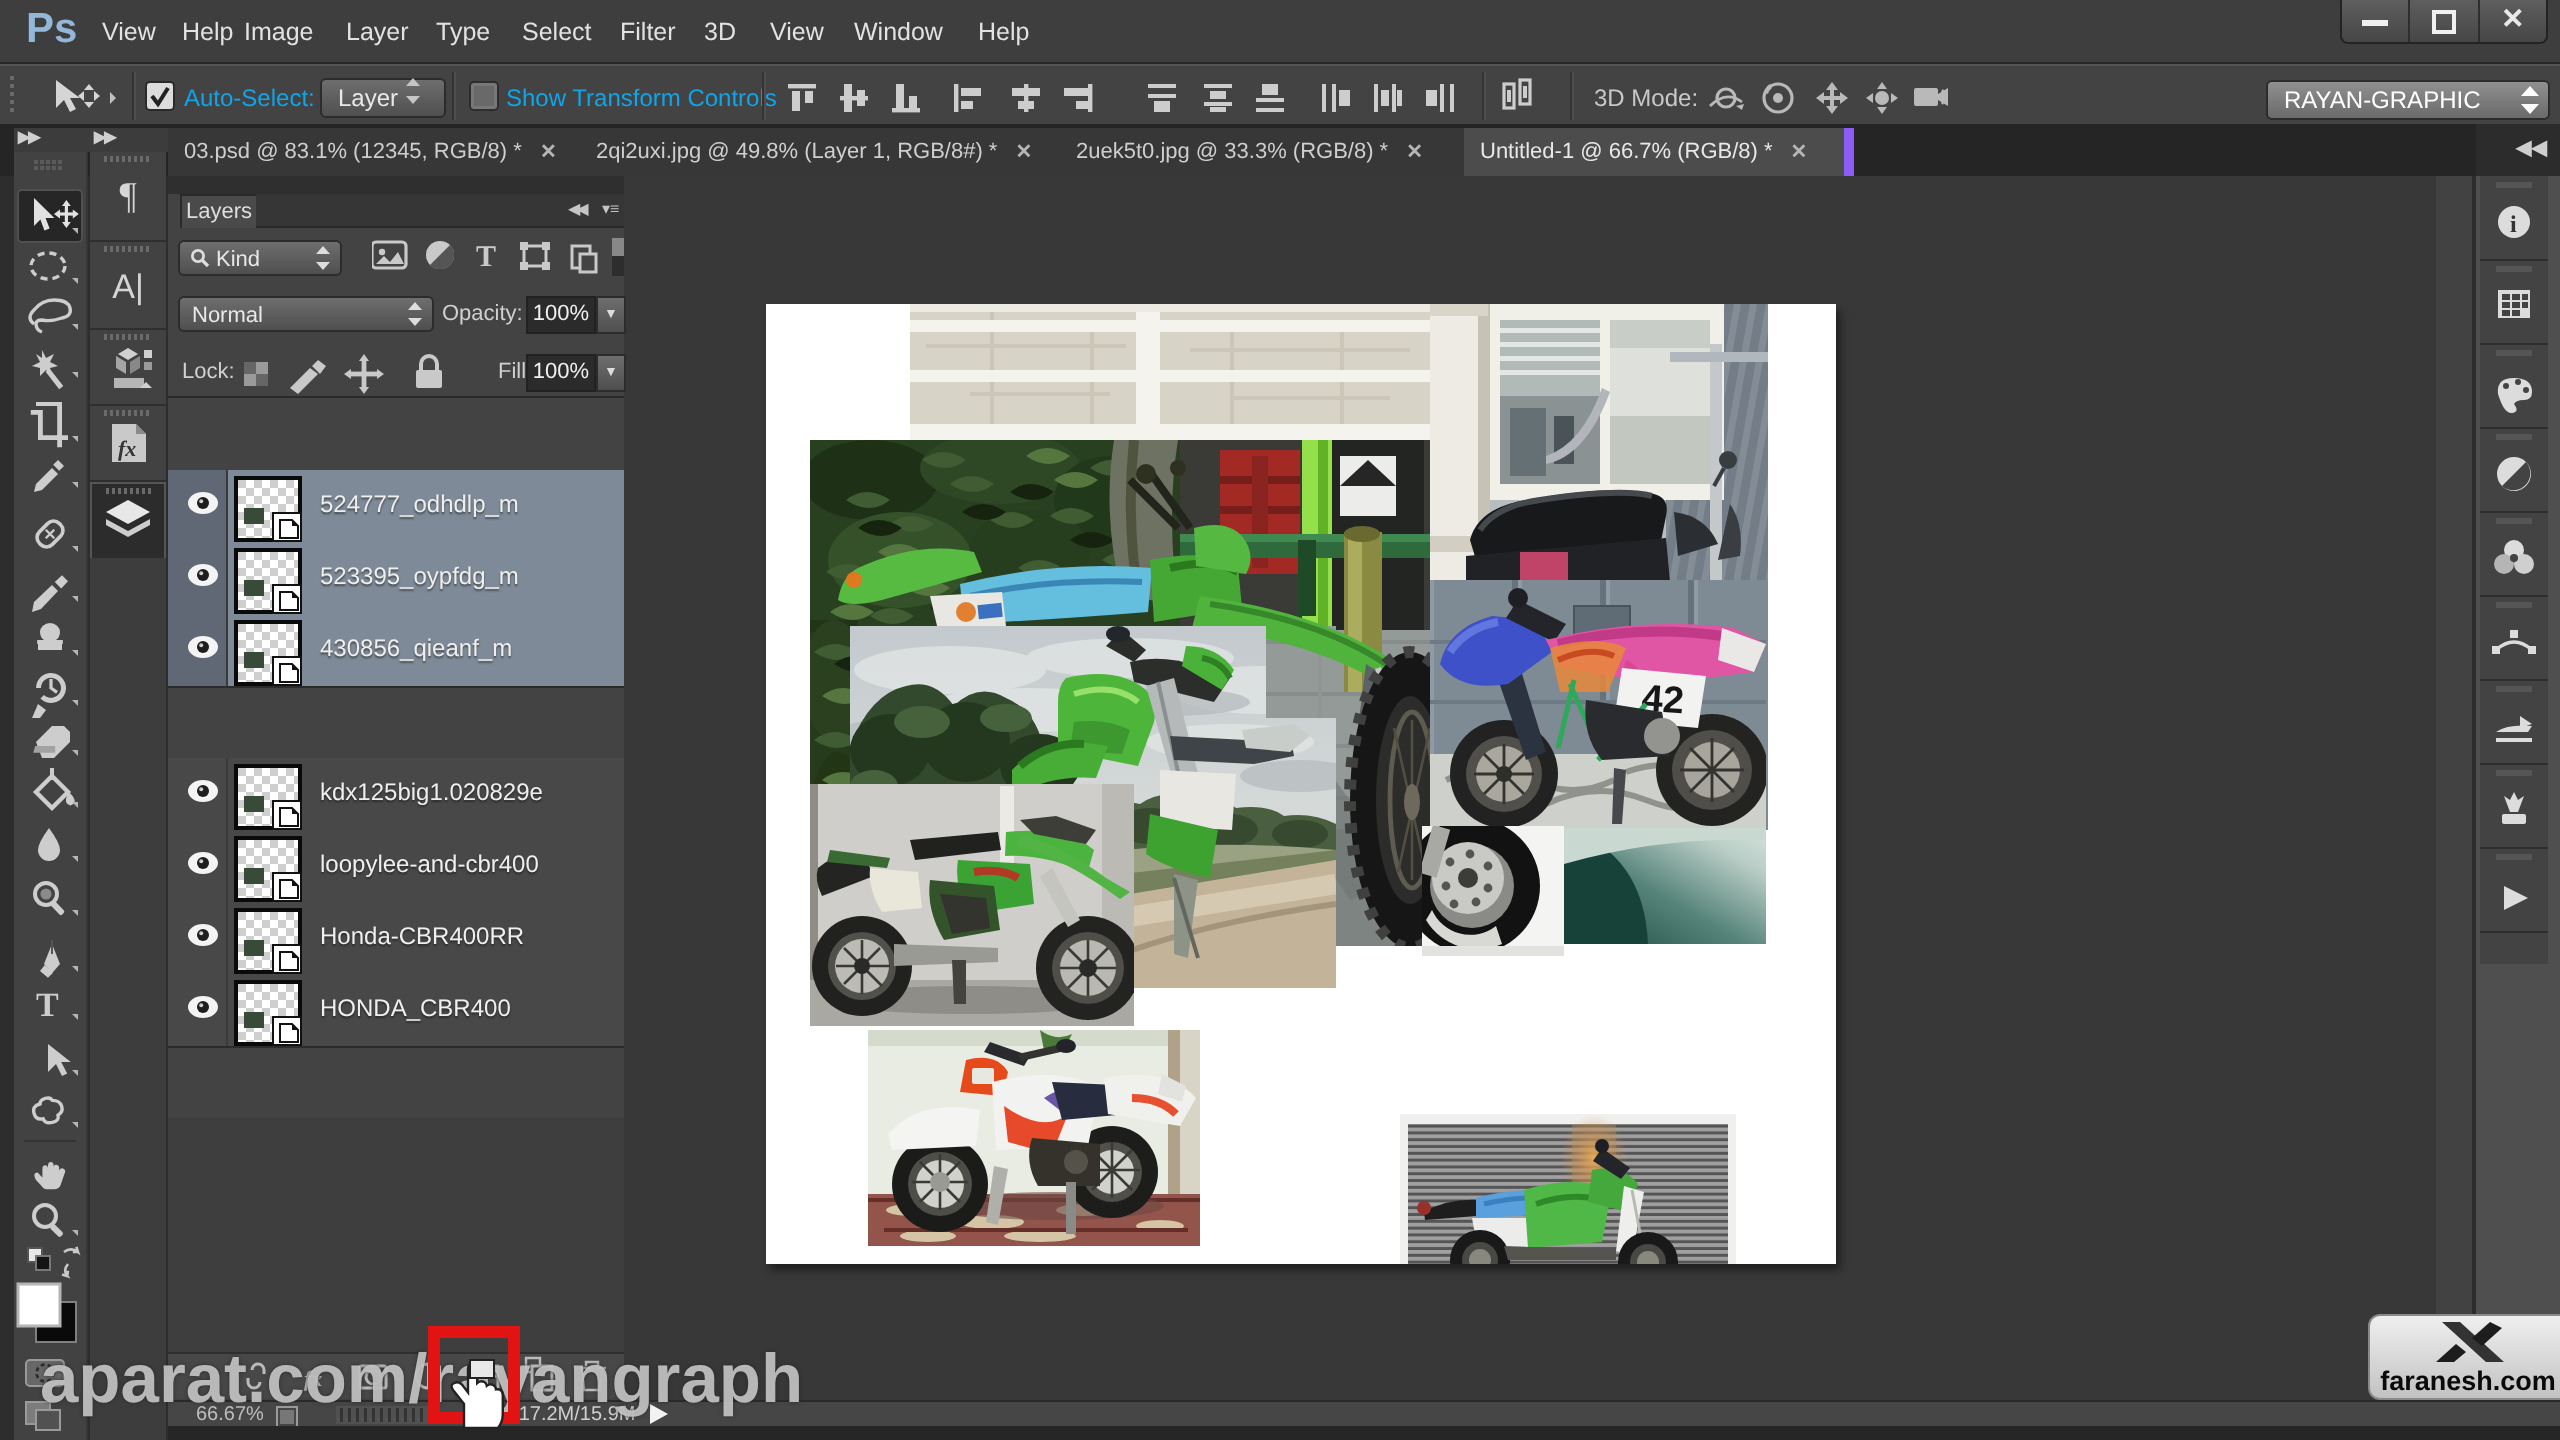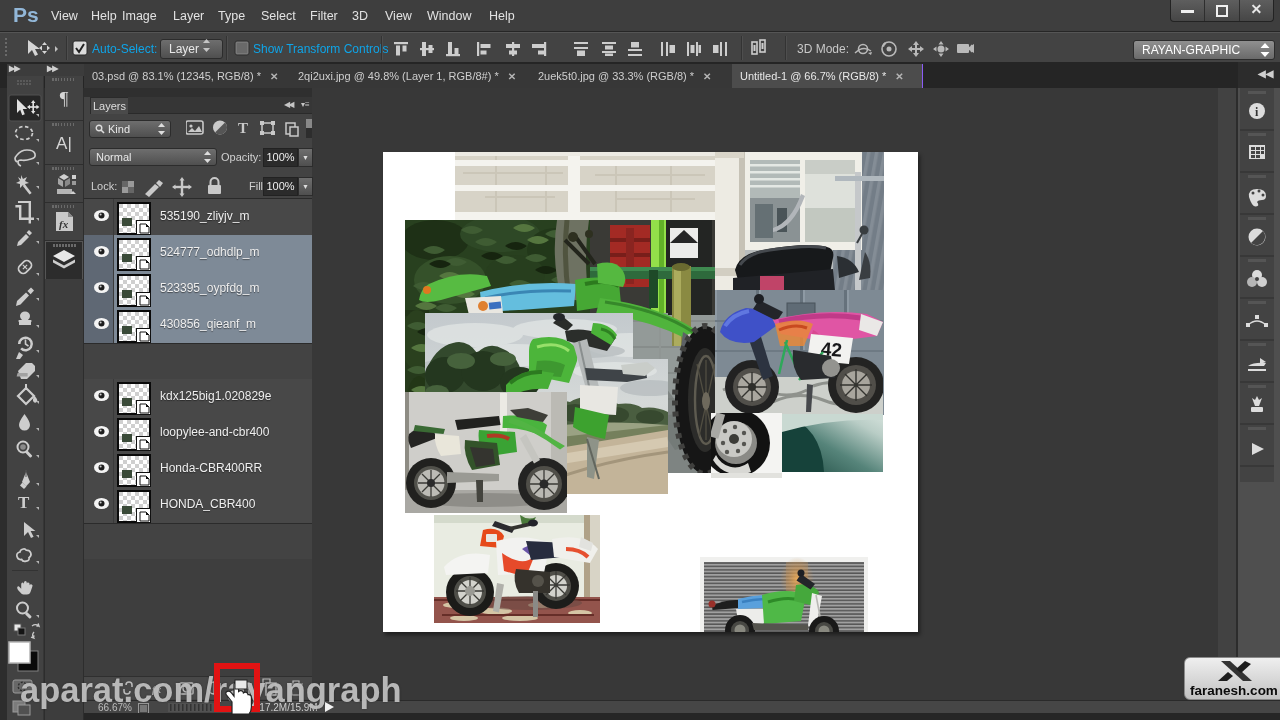--- a/index.html
+++ b/index.html
@@ -14,21 +14,21 @@
 #winbtns .wb{width:34px;height:21px;color:#e8e8e8;text-align:center;border-right:1px solid #2e2e2e;}
 #optionsbar{left:0;top:32px;width:1280px;height:30px;background:#434343;
   border-top:1px solid #555;border-bottom:1px solid #282828;}
 .obtext{position:absolute;top:9px;font-size:12px;color:#0ea5e9;}
 .vsep{position:absolute;top:3px;width:1px;height:24px;background:#333;border-right:1px solid #4e4e4e;}
 .drop{position:absolute;background:linear-gradient(#6e6e6e,#4f4f4f);border:1px solid #2c2c2c;
   border-radius:3px;color:#e8e8e8;font-size:12px;}
 #tabbar{left:0;top:62px;width:1280px;height:26px;background:#252525;}
 .dochead{position:absolute;top:2px;height:12px;background:#3c3c3c;}
 .tab{position:absolute;top:2px;height:24px;background:#373737;color:#cecece;font-size:11px;
-  border-right:1px solid #8b5cf6;line-height:24px;white-space:nowrap;}
+  border-right:5px solid #8b5cf6;line-height:24px;white-space:nowrap;}
 .tab .x{color:#b5b5b5;font-size:10px;font-weight:bold;margin-left:9px;}
 #toolcol{left:7px;top:76px;width:36px;height:644px;background:#424242;border-right:1px solid #363636;}
 #iconcol{left:45px;top:76px;width:38px;height:644px;background:#3d3d3d;}
 #layers{left:84px;top:88px;width:228px;height:612px;background:#434343;}
 #canvasarea{left:312px;top:88px;width:906px;height:612px;background:#383838;}
 #gutter{left:1218px;top:88px;width:18px;height:612px;background:#424242;border-right:2px solid #2c2c2c;}
 #rightdock{left:1238px;top:62px;width:42px;height:658px;background:#4f4f4f;}
 #canvas{left:383px;top:152px;width:535px;height:480px;background:#fff;
   box-shadow:2px 3px 4px rgba(0,0,0,0.45);}
 #statusbar{left:84px;top:700px;width:1196px;height:13px;background:#464646;
@@ -496,37 +496,20 @@
         <rect x="55" y="9.8" width="14" height="2.4"></rect>
       </g>
     <rect x="88" y="9" width="13" height="9" rx="1" fill="#c9c9c9"></rect>
     <path d="M90.5 9V6a4 4 0 0 1 8 0v3" fill="none" stroke="#c9c9c9" stroke-width="2"></path>
   </svg>
   <div class="a" style="left:165px;top:92px;font-size:11px;color:#d0d0d0;">Fill:</div>
   <div class="a" style="left:179px;top:89px;width:33px;height:17px;background:#2b2b2b;border:1px solid #222;color:#eee;font-size:11px;text-align:center;line-height:17px;">100%</div>
   <div class="a" style="left:214px;top:89px;width:13px;height:17px;background:linear-gradient(#6e6e6e,#4f4f4f);border:1px solid #2c2c2c;color:#ddd;font-size:7px;text-align:center;line-height:17px;">▼</div>
   <div class="a" style="left:0;top:110px;width:228px;height:1px;background:#2a2a2a;"></div>
   <div id="rows" class="a" style="left:0;top:111px;width:228px;height:360px;">
-      <div class="lrow" style="top:0px">
-        <div class="rowsep"></div>
-        <svg class="eye" width="17" height="13" viewBox="0 0 17 13">
-          <ellipse cx="8.5" cy="6.5" rx="7.5" ry="5.5" fill="#f4f4f4"></ellipse>
-          <circle cx="8.5" cy="6.5" r="3" fill="#1e1e1e"></circle>
-          <circle cx="7.6" cy="5.6" r="1" fill="#cfcfcf"></circle>
-        </svg>
-        <div class="thumb">
-          <div style="position:absolute;left:3px;top:14px;width:10px;height:8px;background:#3a4a38"></div>
-    <div style="position:absolute;right:-2px;bottom:-2px;width:13px;height:13px;background:#fff;border:1.5px solid #111"></div>
-    <svg style="position:absolute;right:-2px;bottom:-2px" width="13" height="13" viewBox="0 0 13 13">
-            <path d="M2 2h6l3 3v6H2z" fill="#fff" stroke="#111"></path>
-            <path d="M8 2v3h3z" fill="#111"></path>
-          </svg>
-        </div>
-        <div class="lname">535190_zliyjv_m</div>
-      </div>
       <div class="lrow sel" style="top:36px">
         <div class="rowsep"></div>
         <div style="position:absolute;left:0;top:0;width:29px;height:36px;background:#5f6874"></div>
         <svg class="eye" width="17" height="13" viewBox="0 0 17 13">
           <ellipse cx="8.5" cy="6.5" rx="7.5" ry="5.5" fill="#f4f4f4"></ellipse>
           <circle cx="8.5" cy="6.5" r="3" fill="#1e1e1e"></circle>
           <circle cx="7.6" cy="5.6" r="1" fill="#cfcfcf"></circle>
         </svg>
         <div class="thumb">
           <div style="position:absolute;left:3px;top:14px;width:10px;height:8px;background:#3a4a38"></div>

